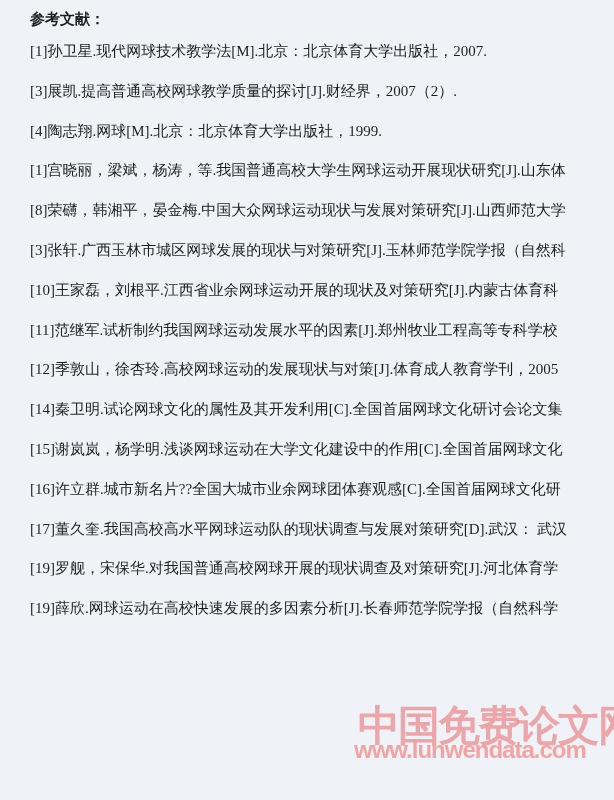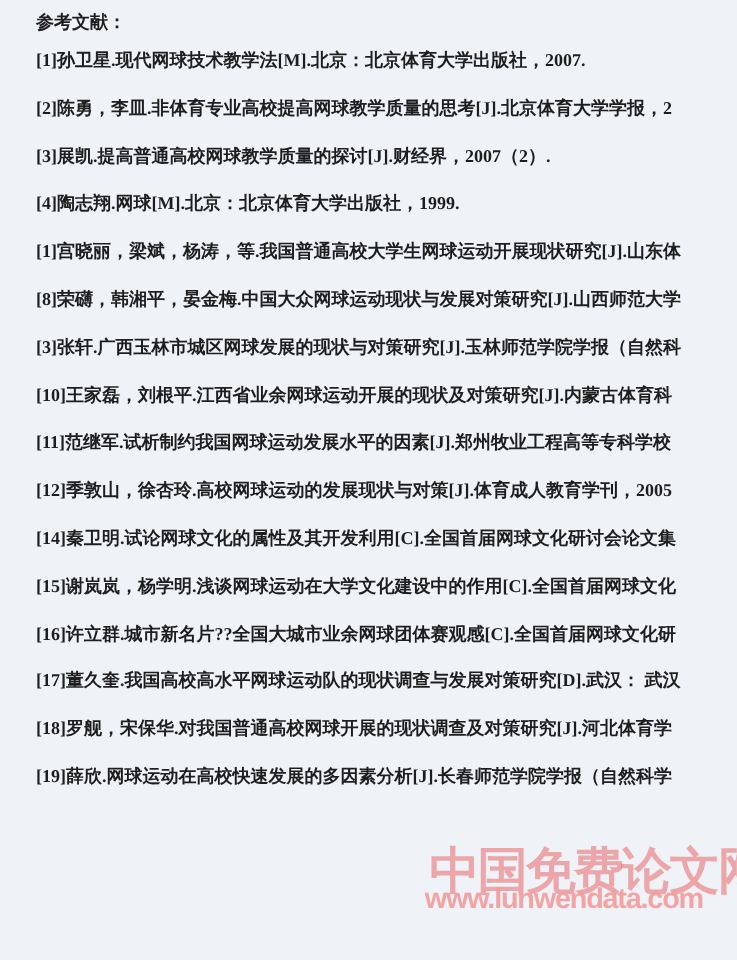--- a/index.html
+++ b/index.html
@@ -23,21 +23,20 @@
     box-sizing: border-box;
   }
   .heading {
     font-size: 15px;
     font-weight: bold;
     line-height: 26px;
     white-space: nowrap;
   }
   .ref-list {
     width: 100%;
-    font-weight: bold;
   }
   .ref-item {
     font-size: 15px;
     line-height: 39.8px;
     white-space: nowrap;
     overflow: hidden;
   }
   .watermark {
     position: absolute;
     z-index: 0;
@@ -73,29 +72,28 @@
 
 <div class="watermark">
   <span class="watermark-name">中国免费论文网</span>
   <span class="watermark-url">www.lunwendata.com</span>
 </div>
 
 <div class="page">
   <div class="heading">参考文献：</div>
   <div class="ref-list" id="ref-list">
       <div class="ref-item">[1]孙卫星.现代网球技术教学法[M].北京：北京体育大学出版社，2007.</div>
-      <div class="ref-item">[2]陈勇，李皿.非体育专业高校提高网球教学质量的思考[J].北京体育大学学报，2</div>
       <div class="ref-item">[3]展凯.提高普通高校网球教学质量的探讨[J].财经界，2007（2）.</div>
       <div class="ref-item">[4]陶志翔.网球[M].北京：北京体育大学出版社，1999.</div>
       <div class="ref-item">[1]宫晓丽，梁斌，杨涛，等.我国普通高校大学生网球运动开展现状研究[J].山东体</div>
       <div class="ref-item">[8]荣礴，韩湘平，晏金梅.中国大众网球运动现状与发展对策研究[J].山西师范大学</div>
       <div class="ref-item">[3]张轩.广西玉林市城区网球发展的现状与对策研究[J].玉林师范学院学报（自然科</div>
       <div class="ref-item">[10]王家磊，刘根平.江西省业余网球运动开展的现状及对策研究[J].内蒙古体育科</div>
       <div class="ref-item">[11]范继军.试析制约我国网球运动发展水平的因素[J].郑州牧业工程高等专科学校</div>
       <div class="ref-item">[12]季敦山，徐杏玲.高校网球运动的发展现状与对策[J].体育成人教育学刊，2005</div>
       <div class="ref-item">[14]秦卫明.试论网球文化的属性及其开发利用[C].全国首届网球文化研讨会论文集</div>
       <div class="ref-item">[15]谢岚岚，杨学明.浅谈网球运动在大学文化建设中的作用[C].全国首届网球文化</div>
       <div class="ref-item">[16]许立群.城市新名片??全国大城市业余网球团体赛观感[C].全国首届网球文化研</div>
       <div class="ref-item">[17]董久奎.我国高校高水平网球运动队的现状调查与发展对策研究[D].武汉： 武汉</div>
-      <div class="ref-item">[18]罗舰，宋保华.对我国普通高校网球开展的现状调查及对策研究[J].河北体育学</div>
+      <div class="ref-item">[19]罗舰，宋保华.对我国普通高校网球开展的现状调查及对策研究[J].河北体育学</div>
       <div class="ref-item">[19]薛欣.网球运动在高校快速发展的多因素分析[J].长春师范学院学报（自然科学</div>
     </div>
 </div>
 
 </body></html>

